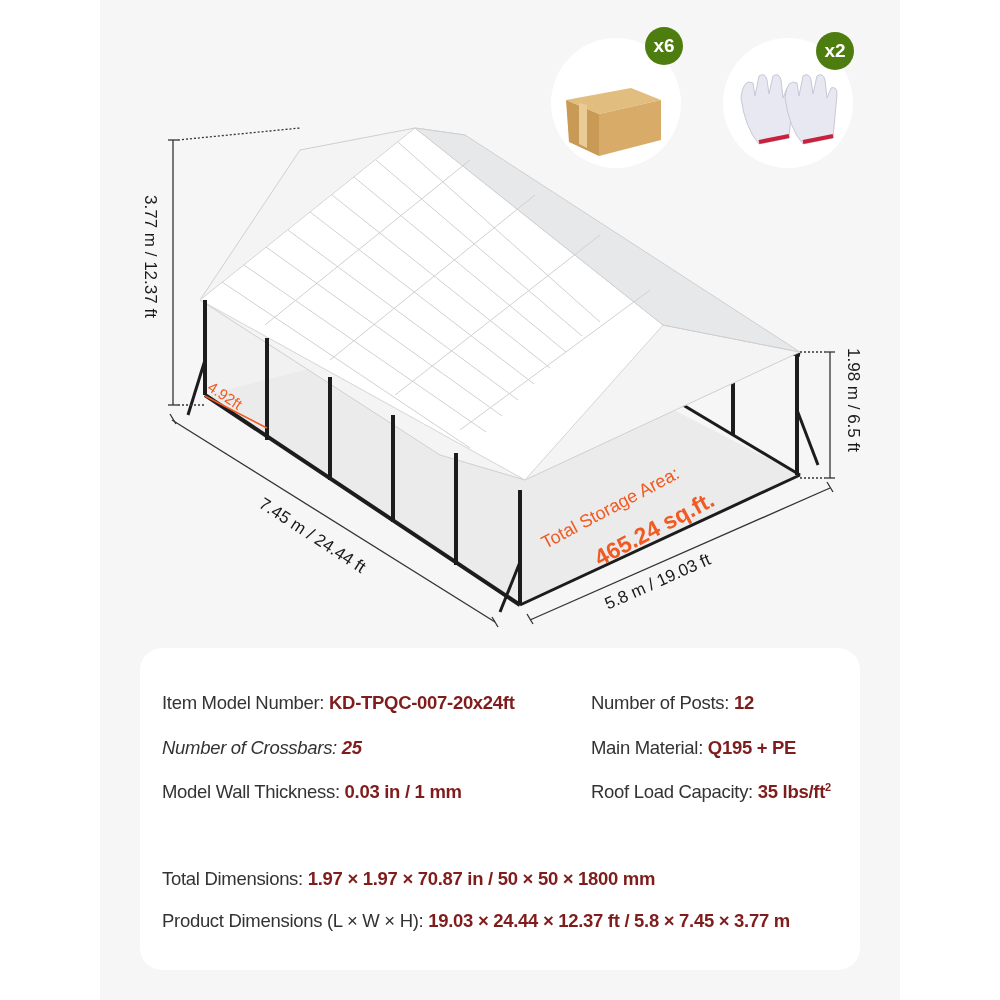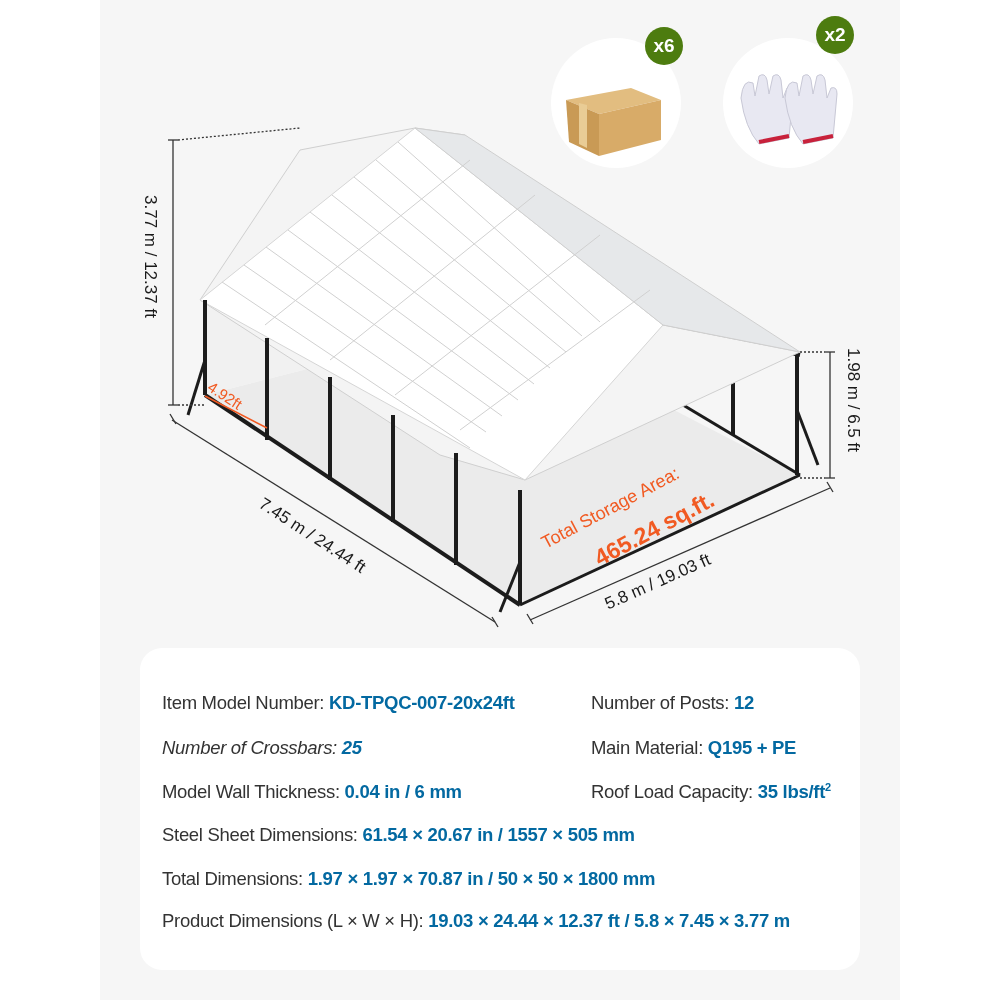--- a/index.html
+++ b/index.html
@@ -9,21 +9,21 @@
   .stage { position:absolute; left:0; top:0; width:1000px; height:640px; }
   .stage svg { position:absolute; left:0; top:0; }
   .dim-label { position:absolute; color:#1a1a1a; font-size:17px; white-space:nowrap; transform-origin:0 0; }
   .orange { color:#f15a22; }
   .badge-circle { position:absolute; border-radius:50%; background:#ffffff; }
   .badge { position:absolute; width:38px; height:38px; border-radius:50%; background:#4d7c0f; color:#fff;
            font-weight:bold; font-size:19px; display:flex; align-items:center; justify-content:center; }
   .area-label { position:absolute; color:#f15a22; font-weight:bold; white-space:nowrap; transform-origin:0 0; }
   .card { position:absolute; left:140px; top:648px; width:720px; height:322px; background:#ffffff; border-radius:22px; }
   .spec { position:absolute; font-size:18.5px; color:#333; white-space:nowrap; letter-spacing:-0.3px; }
-  .spec .val { color:#0369a1; font-weight:bold; }
+  .spec .val { color:#7f1d1d; font-weight:bold; }
   sup { font-size:11px; }
 </style>
 </head>
 <body>
 
 <div class="panel"></div>
 
 <div class="stage">
   <svg width="1000" height="640" viewBox="0 0 1000 640">
 
@@ -126,21 +126,21 @@
   <div class="badge-circle" style="left:723px; top:38px; width:130px; height:130px;">
     <svg width="130" height="130" viewBox="0 0 130 130">
       <g fill="#e8e8f2" stroke="#c8c8d6" stroke-width="1">
         <path d="M18,60 Q20,40 30,45 L32,58 L36,38 Q42,34 44,42 L46,56 L50,38 Q56,34 58,42 L60,60 L64,50 Q70,48 70,56 L66,100 L36,106 Q22,90 18,60 Z"></path>
         <path d="M62,60 Q64,40 74,45 L76,58 L80,38 Q86,34 88,42 L90,56 L94,38 Q100,34 102,42 L104,60 L108,50 Q114,48 114,56 L110,100 L80,106 Q66,90 62,60 Z"></path>
       </g>
       <path d="M36,104 L66,98" stroke="#c8213b" stroke-width="4"></path>
       <path d="M80,104 L110,98" stroke="#c8213b" stroke-width="4"></path>
     </svg>
   </div>
-  <div class="badge" style="left:816px; top:16px;">x2</div>
+  <div class="badge" style="left:816px; top:32px;">x2</div>
 </div>
 
 <div class="card">
   <div class="spec" style="left:22px; top:44px;">
     <span>Item Model Number:</span>
     <span class="val">KD-TPQC-007-20x24ft</span>
   </div>
   <div class="spec" style="left:451px; top:44px;">
     <span>Number of Posts:</span>
     <span class="val">12</span>
@@ -148,29 +148,25 @@
   <div class="spec" style="left:22px; top:89px;font-style:italic;">
     <span>Number of Crossbars:</span>
     <span class="val">25</span>
   </div>
   <div class="spec" style="left:451px; top:89px;">
     <span>Main Material:</span>
     <span class="val">Q195 + PE</span>
   </div>
   <div class="spec" style="left:22px; top:133px;">
     <span>Model Wall Thickness:</span>
-    <span class="val">0.04 in / 6 mm</span>
+    <span class="val">0.03 in / 1 mm</span>
   </div>
   <div class="spec" style="left:451px; top:133px;">
     <span>Roof Load Capacity:</span>
     <span class="val"><span>35 lbs/ft</span><sup>2</sup></span>
-  </div>
-  <div class="spec" style="left:22px; top:176px;">
-    <span>Steel Sheet Dimensions:</span>
-    <span class="val">61.54 × 20.67 in / 1557 × 505 mm</span>
   </div>
   <div class="spec" style="left:22px; top:220px;">
     <span>Total Dimensions:</span>
     <span class="val">1.97 × 1.97 × 70.87 in / 50 × 50 × 1800 mm</span>
   </div>
   <div class="spec" style="left:22px; top:262px;">
     <span>Product Dimensions (L × W × H):</span>
     <span class="val">19.03 × 24.44 × 12.37 ft / 5.8 × 7.45 × 3.77 m</span>
   </div>
 </div>

